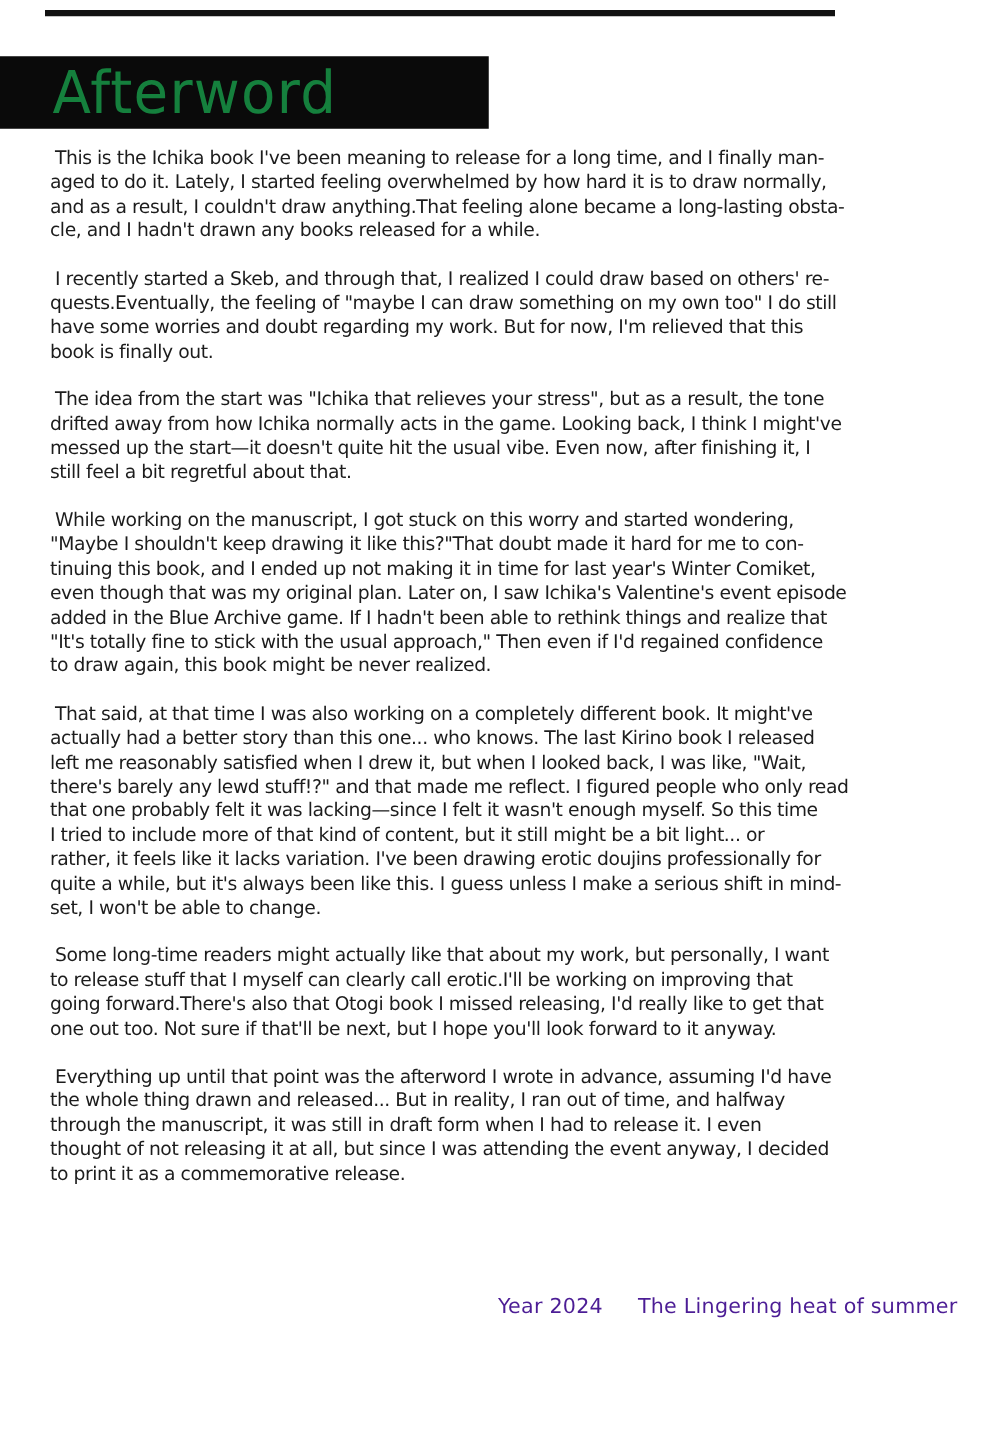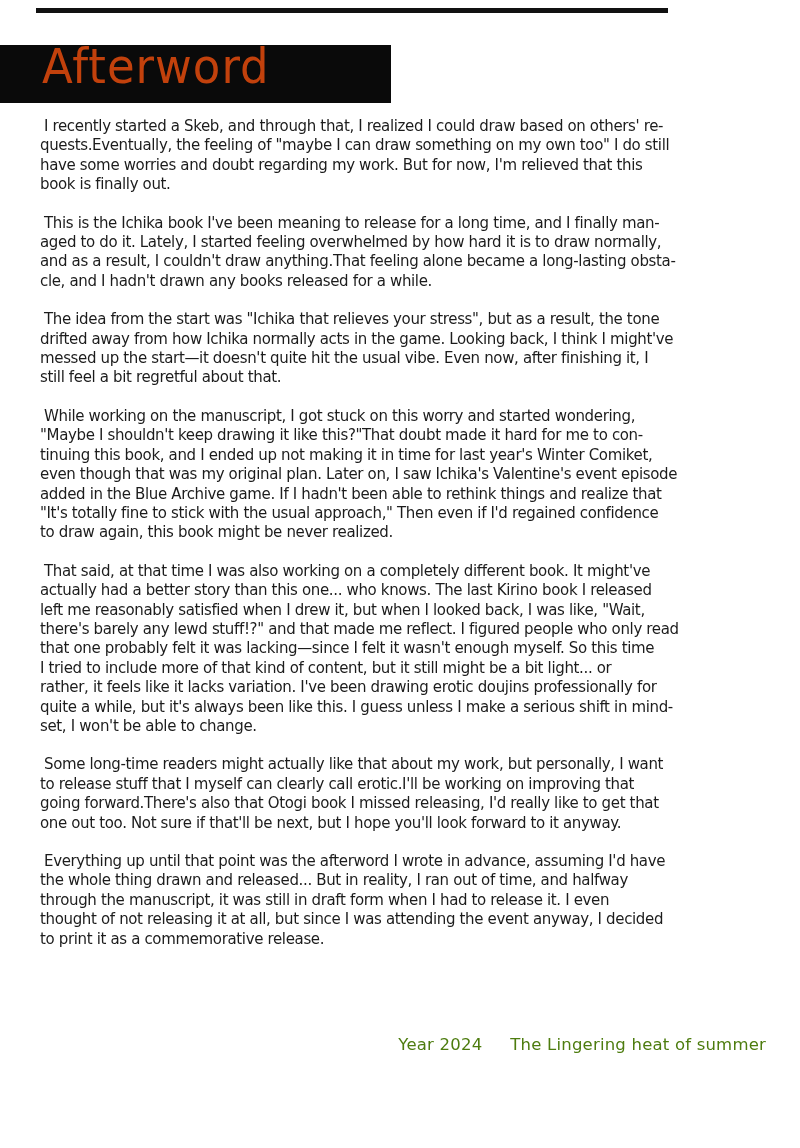--- a/index.html
+++ b/index.html
@@ -21,22 +21,23 @@
     height: 5px;
     background: #111111;
   }
   .title-box {
     position: absolute;
     left: 0;
     top: 45px;
     width: 391px;
     height: 58px;
     background: #0a0a0a;
-    color: #c2410c;
+    color: #15803d;
     display: flex;
+    align-items: center;
     padding-left: 42px;
   }
   .title-box .title-text {
     font-size: 45px;
     line-height: 1;
     letter-spacing: 1px;
     font-weight: 500;
     transform: scaleY(1.05);
   }
   .content {
@@ -55,44 +56,44 @@
     color: #1c1c1c;
   }
   .signature {
     position: absolute;
     right: 34px;
     top: 1028px;
     text-align: right;
     font-size: 16.5px;
     line-height: 34px;
     letter-spacing: 0.2px;
-    color: #4d7c0f;
+    color: #4c1d95;
     white-space: nowrap;
   }
   .sig-gap { display: inline-block; width: 28px; }
   .sig-gap2 { display: inline-block; width: 30px; }
 </style>
 </head>
 <body>
 
 <div class="top-rule"></div>
 
 <div class="title-box">
   <span class="title-text">Afterword</span>
 </div>
 
 <div class="content">
+  <p class="para">This is the Ichika book I've been meaning to release for a long time, and I finally man-
+aged to do it. Lately, I started feeling overwhelmed by how hard it is to draw normally,
+and as a result, I couldn't draw anything.That feeling alone became a long-lasting obsta-
+cle, and I hadn't drawn any books released for a while.</p>
   <p class="para">I recently started a Skeb, and through that, I realized I could draw based on others' re-
 quests.Eventually, the feeling of "maybe I can draw something on my own too" I do still
 have some worries and doubt regarding my work. But for now, I'm relieved that this
 book is finally out.</p>
-  <p class="para">This is the Ichika book I've been meaning to release for a long time, and I finally man-
-aged to do it. Lately, I started feeling overwhelmed by how hard it is to draw normally,
-and as a result, I couldn't draw anything.That feeling alone became a long-lasting obsta-
-cle, and I hadn't drawn any books released for a while.</p>
   <p class="para">The idea from the start was "Ichika that relieves your stress", but as a result, the tone
 drifted away from how Ichika normally acts in the game. Looking back, I think I might've
 messed up the start—it doesn't quite hit the usual vibe. Even now, after finishing it, I
 still feel a bit regretful about that.</p>
   <p class="para">While working on the manuscript, I got stuck on this worry and started wondering,
 "Maybe I shouldn't keep drawing it like this?"That doubt made it hard for me to con-
 tinuing this book, and I ended up not making it in time for last year's Winter Comiket,
 even though that was my original plan. Later on, I saw Ichika's Valentine's event episode
 added in the Blue Archive game. If I hadn't been able to rethink things and realize that
 "It's totally fine to stick with the usual approach," Then even if I'd regained confidence

